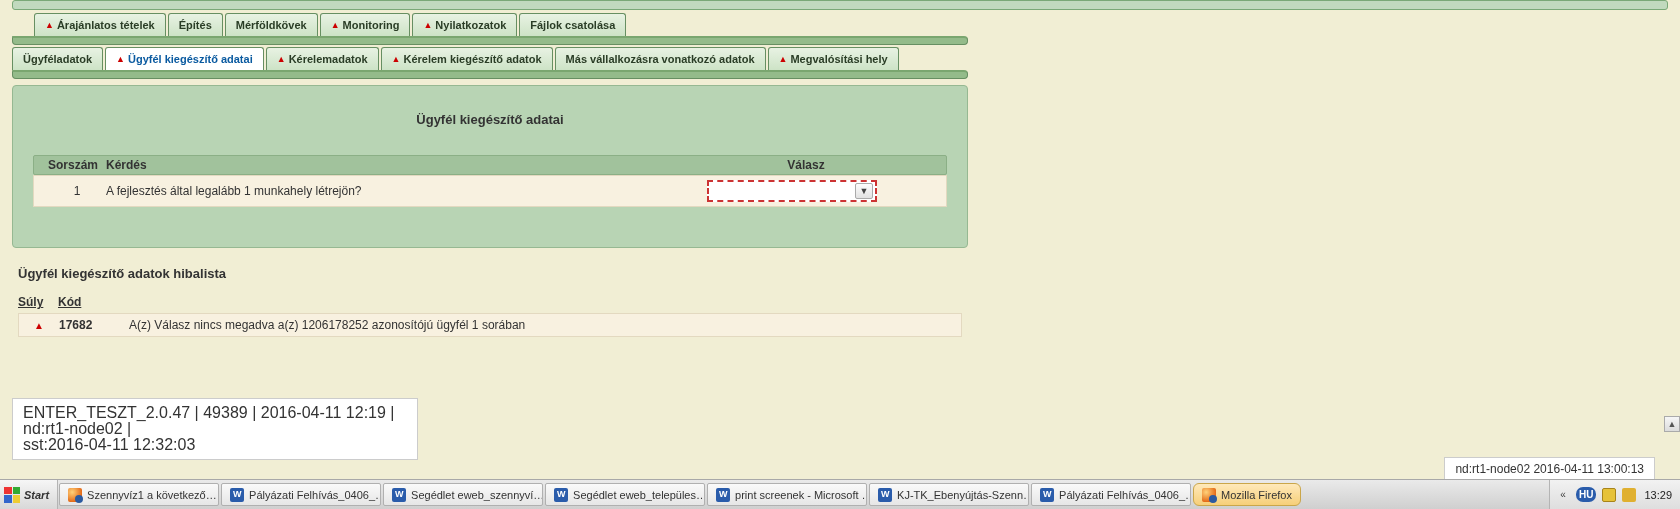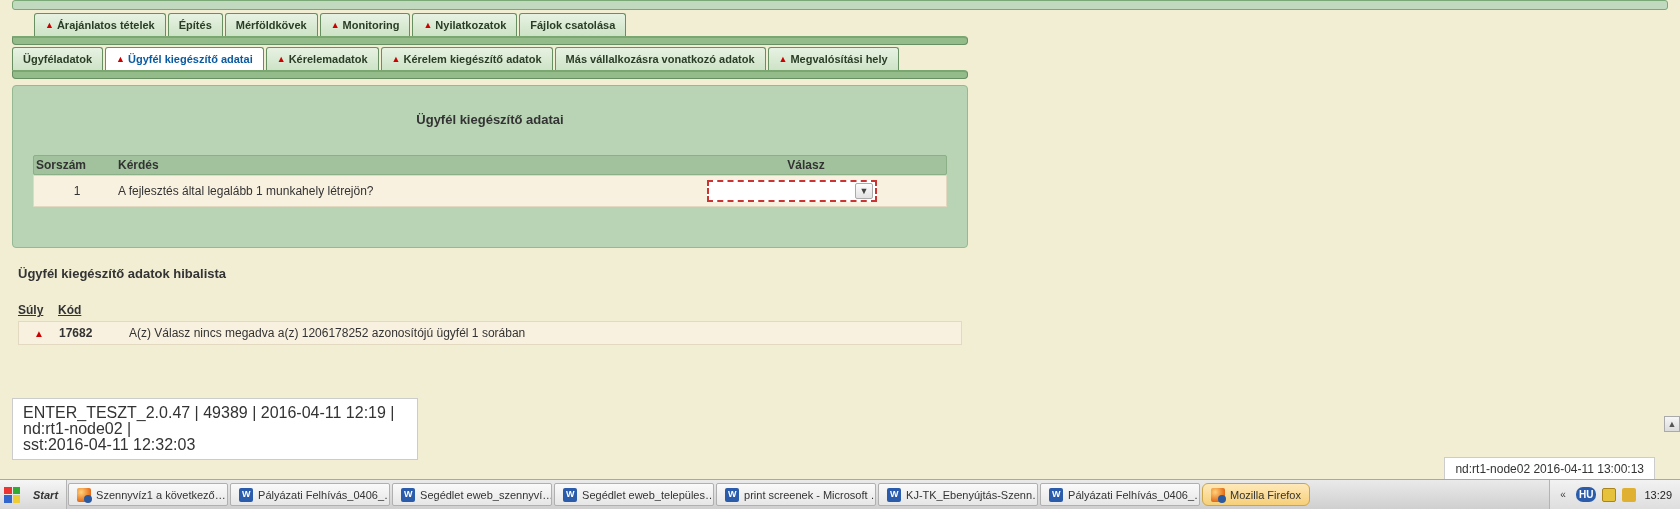--- a/index.html
+++ b/index.html
@@ -90,21 +90,21 @@
   .grid-header {
     display: flex;
     background: #a1c29c;
     border: 1px solid #8baf86;
     border-radius: 2px;
     padding: 2px 0;
     font-weight: bold;
     color: #333;
     margin: 0 8px;
   }
-  .col-sor { width: 84px; padding-left: 2px; }
+  .col-sor { width: 72px; padding-left: 14px; }
   .col-kerdes { flex: 1; }
   .col-valasz { width: 280px; text-align: center; }
 
   .grid-row {
     display: flex;
     background: #f8f1e0;
     border: 1px solid #e3d9c0;
     margin: 0 8px;
     padding: 4px 0;
     align-items: center;
@@ -139,21 +139,21 @@
   }
   .err-header {
     display: flex;
     font-weight: bold;
     margin: 0 6px 4px 6px;
   }
   .err-header span, .err-row span { }
   .err-header .ec1, .err-row .ec1 { width: 40px; }
   .err-header .ec2, .err-row .ec2 { width: 70px; }
   .err-header .ec3, .err-row .ec3 { flex: 1; }
-  .err-header .ul { text-decoration: underline; margin-top: 8px; }
+  .err-header .ul { text-decoration: underline; }
   .err-row {
     display: flex;
     background: #f8f1e0;
     border: 1px solid #e3d9c0;
     margin: 0 6px;
     padding: 4px 0;
     align-items: center;
   }
   .err-row .ec1 { color: #c00; text-align: center; font-size: 10px; }
 
@@ -201,21 +201,21 @@
     font-size: 11px;
   }
   .start-btn {
     display: flex; align-items: center;
     padding: 0 8px 0 4px;
     background: linear-gradient(#f6f6f6, #d8d8d8);
     border-right: 1px solid #b4b4b4;
     font-weight: bold;
     font-style: italic;
     color: #333;
-    gap: 13px;
+    gap: 4px;
   }
   .win-flag {
     width: 16px; height: 16px;
     display: grid; grid-template-columns: 1fr 1fr; grid-template-rows: 1fr 1fr;
     gap: 1px;
   }
   .win-flag span:nth-child(1){background:#e33;}
   .win-flag span:nth-child(2){background:#3a3;}
   .win-flag span:nth-child(3){background:#36c;}
   .win-flag span:nth-child(4){background:#ec3;}

